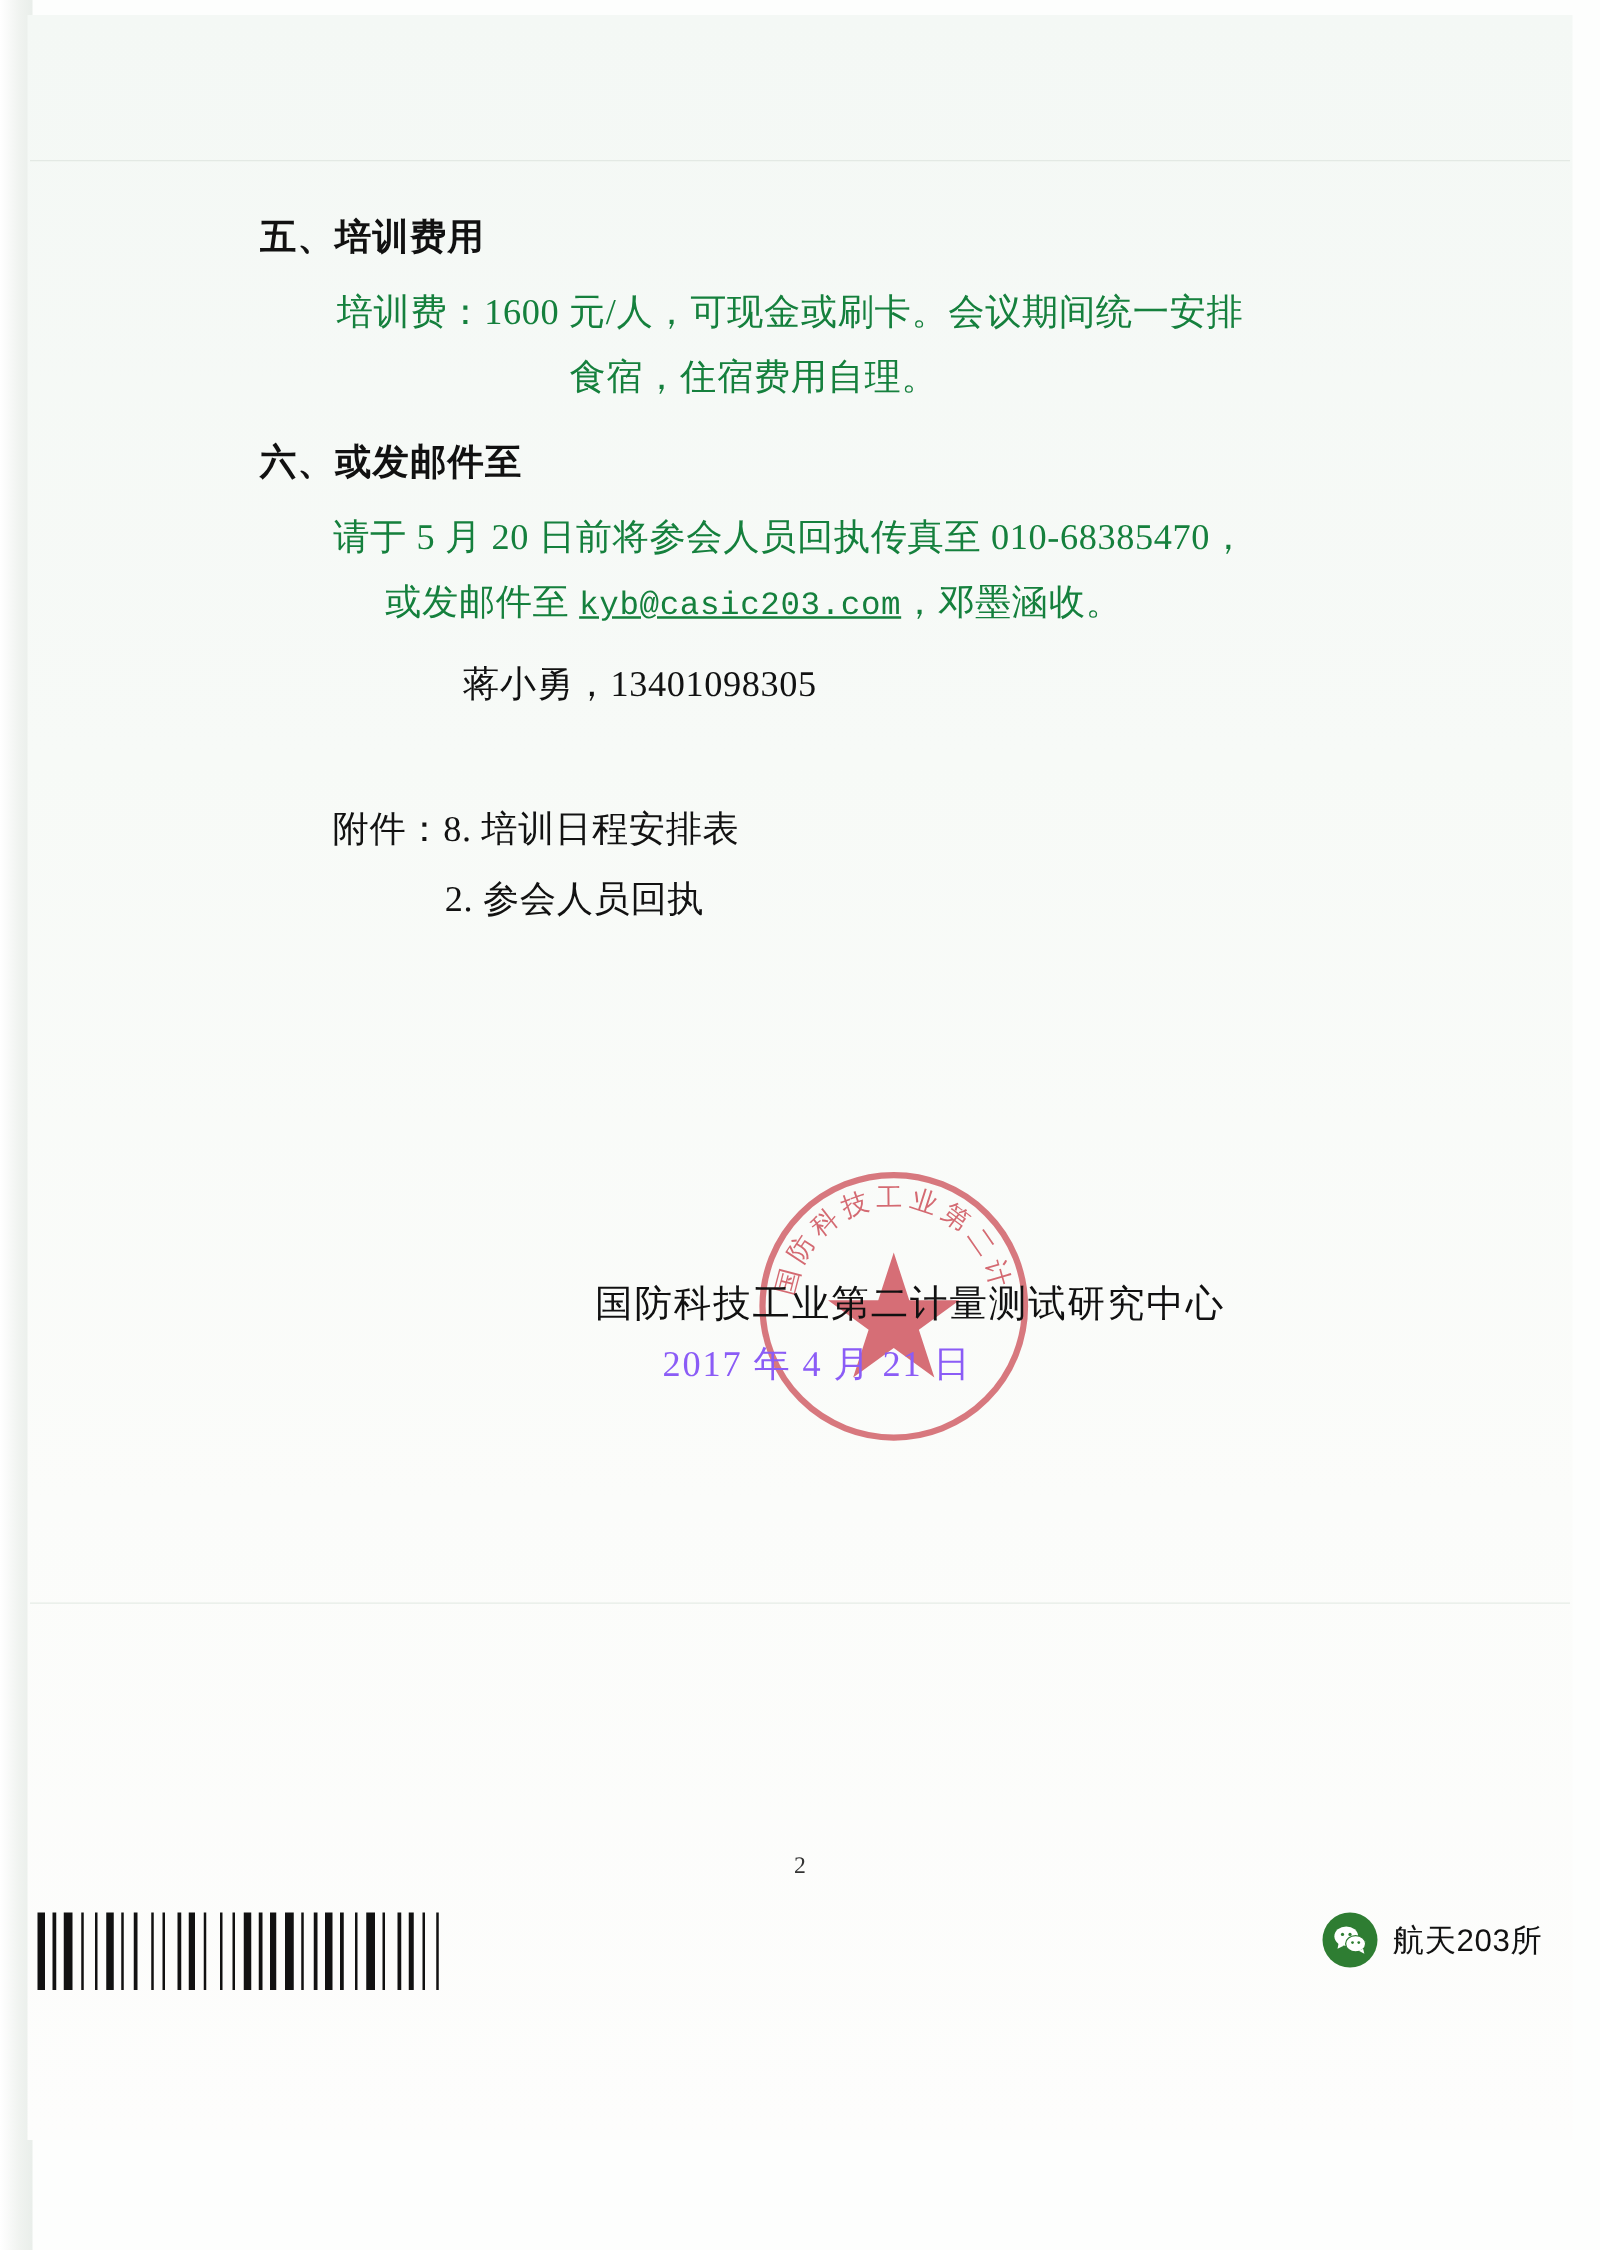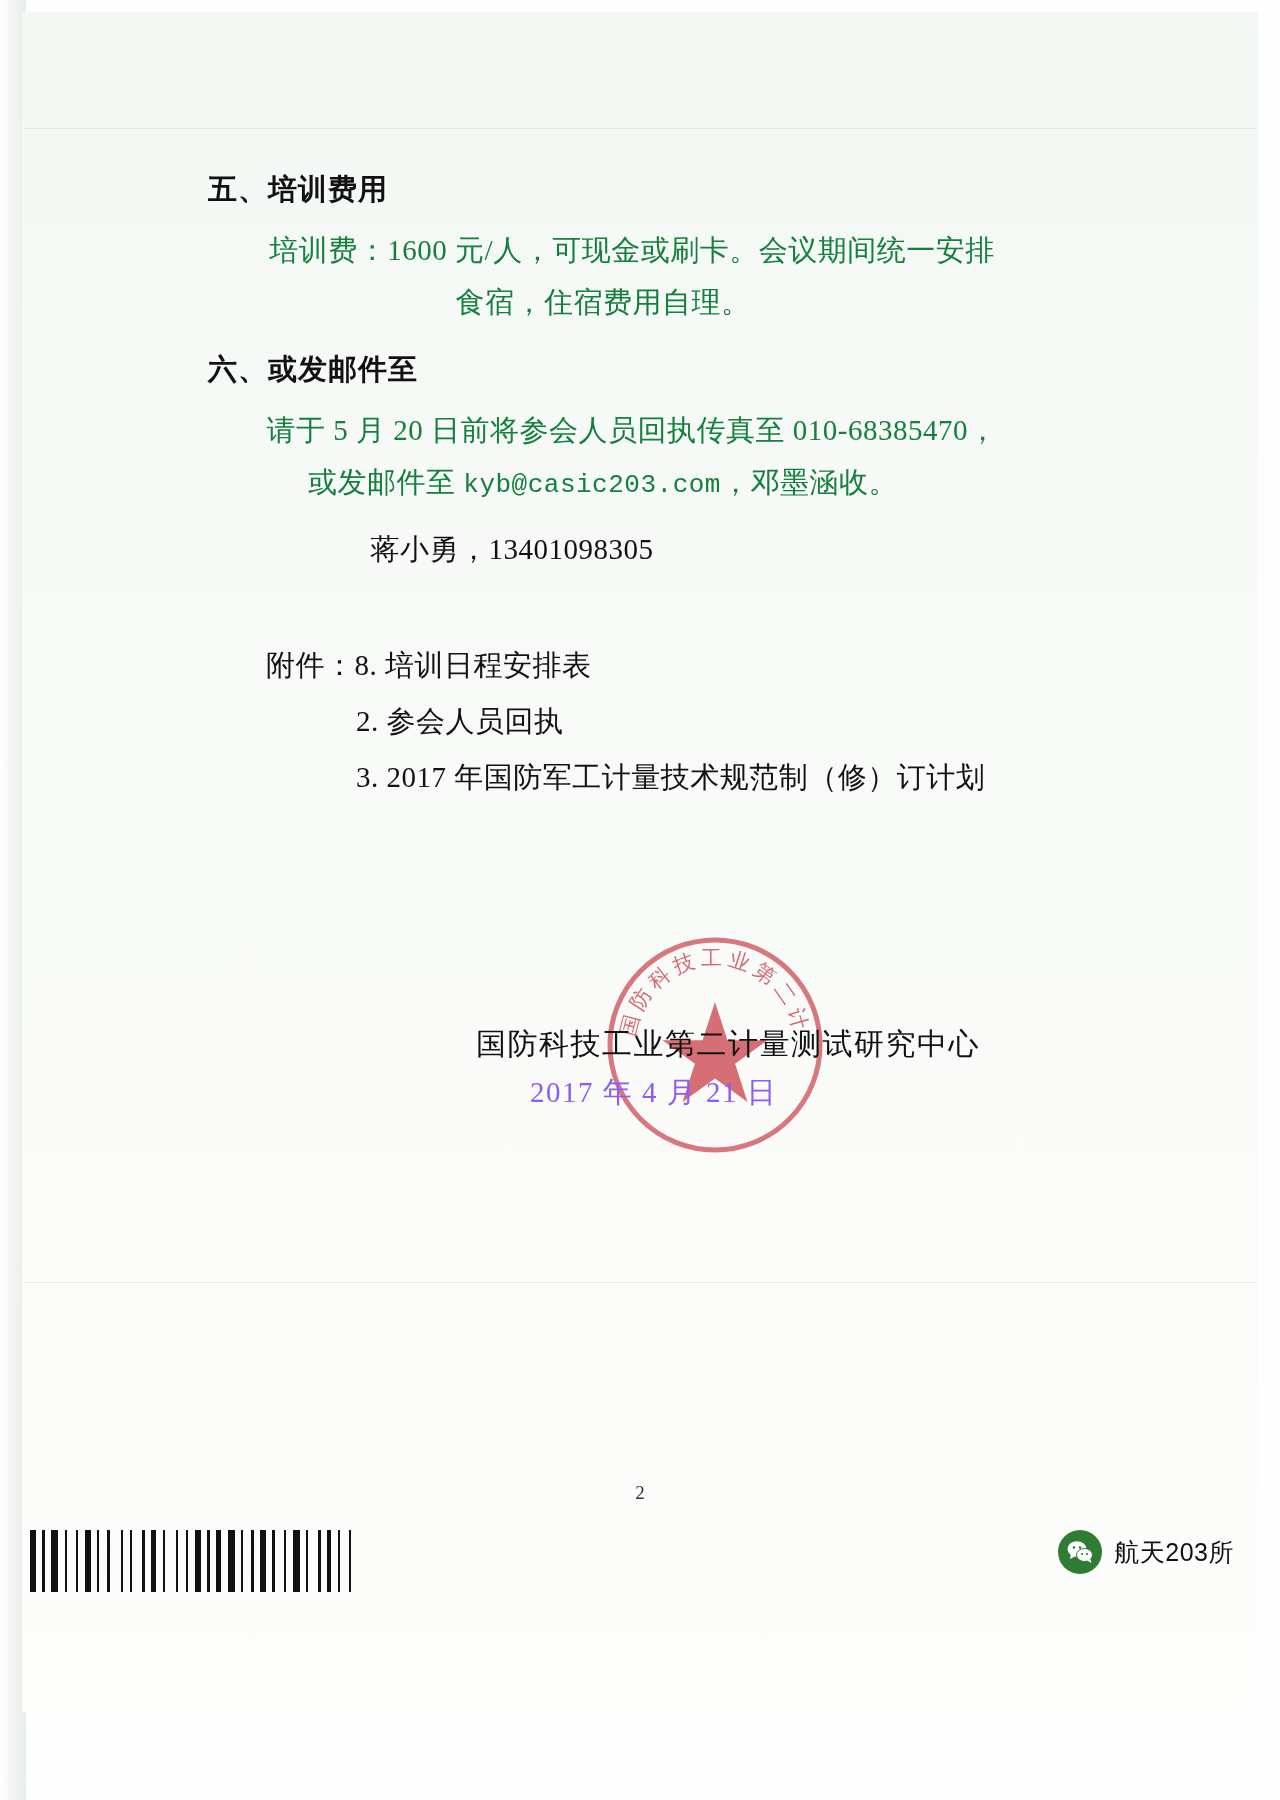--- a/index.html
+++ b/index.html
@@ -86,20 +86,21 @@
     color: #121212;
     text-indent: 2em;
     letter-spacing: 0.5px;
     margin: 0;
   }
   .contact-line.second {
     text-indent: 5.6em;
   }
 
   .email {
+    text-decoration: underline;
     font-family: "Liberation Mono", monospace;
     font-size: 26px;
     letter-spacing: 0.5px;
   }
 
   .attach-block {
     margin-top: 62px;
   }
   .attach-line {
     font-size: 29px;
@@ -216,21 +217,20 @@
 
     <h2 class="heading">六、或发邮件至</h2>
 
     <p class="para"><span>请于 5 月 20 日前将参会人员回执传真至 010-68385470，或发邮件至 </span><span class="email">kyb@casic203.com</span><span>，邓墨涵收。</span></p>
 
     <p class="contact-line second">蒋小勇，13401098305</p>
 
     <div class="attach-block">
       <p class="attach-line"><span>附件：</span><span>8. 培训日程安排表</span></p>
       <p class="attach-line sub">2. 参会人员回执</p>
-      <p class="attach-line sub">3. 2017 年国防军工计量技术规范制（修）订计划</p>
     </div>
   </div>
 
   <div class="seal">
     <svg width="230" height="230" viewBox="0 0 230 230" aria-hidden="true">
       <circle cx="115" cy="115" r="105" fill="none" stroke="#d05a63" stroke-width="5" opacity="0.82"></circle>
       <path id="sealArc" d="M 115 115 m -80,0 a 80,80 0 1,1 160,0" fill="none" stroke="none"></path>
       <text font-size="21" fill="#d05a63" opacity="0.9" font-family="'Liberation Sans', sans-serif" letter-spacing="5">
         <textPath href="#sealArc" startOffset="3%">国防科技工业第二计量测试</textPath>
       </text>

